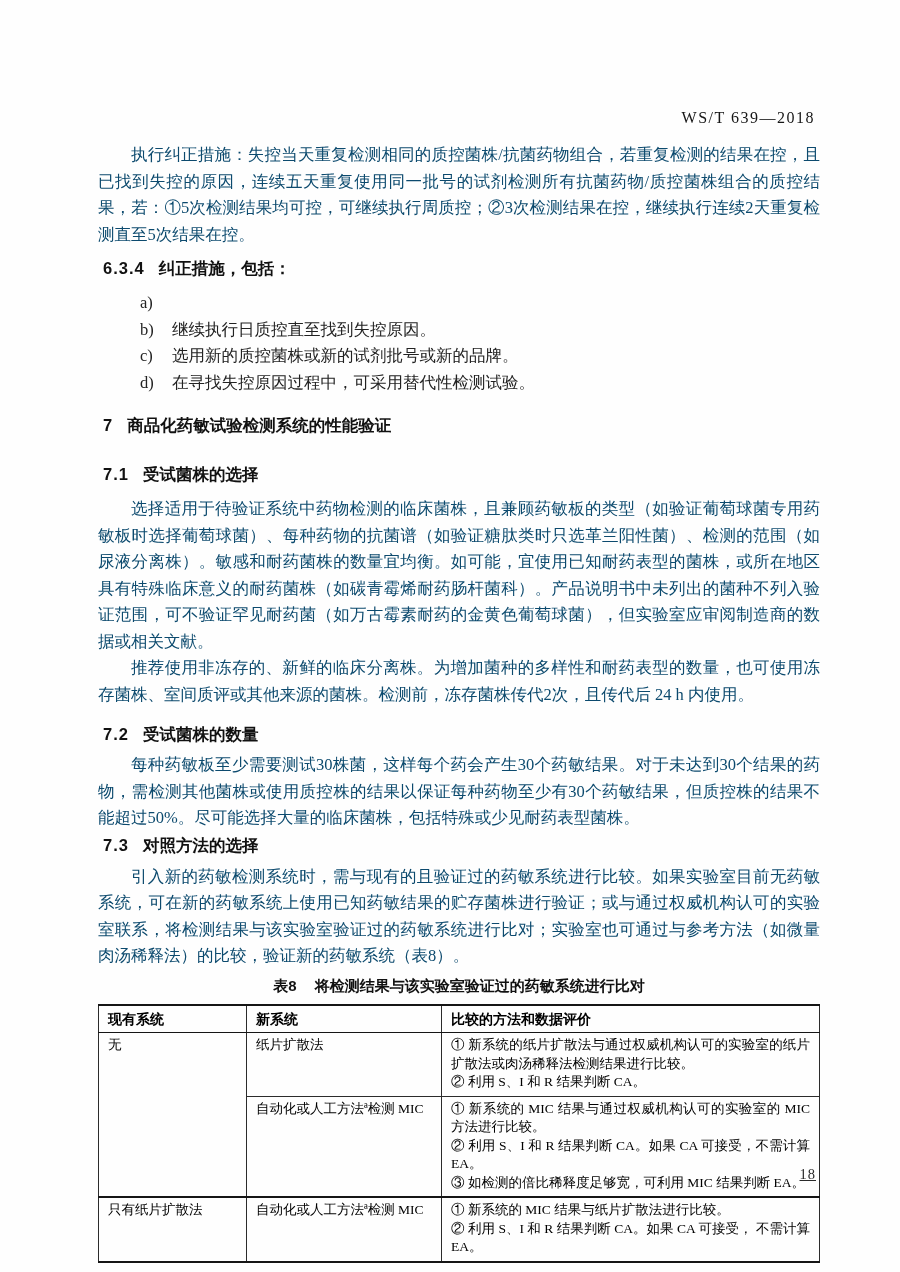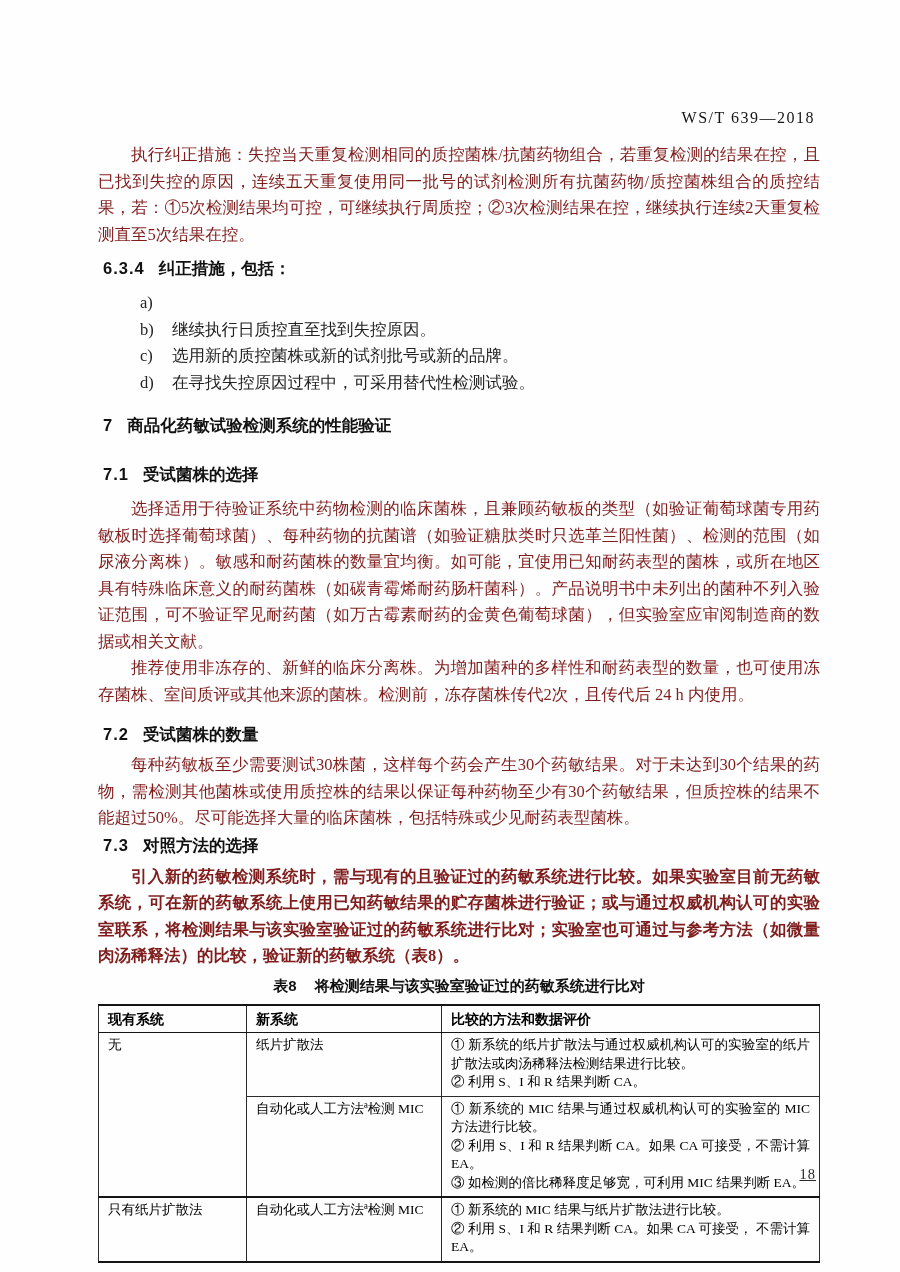--- a/index.html
+++ b/index.html
@@ -15,21 +15,21 @@
   .doc-number {
     position: absolute; top: 109px; right: 85px;
     font-size: 16px; letter-spacing: 1.5px; color: #161616;
     font-family: "Liberation Serif", serif;
   }
 
   .content { position: absolute; left: 98px; top: 142px; width: 722px; }
 
   .para {
     font-size: 16.5px; line-height: 26.5px;
-    text-align: justify; text-indent: 2em; color: #7f1d1d;
+    text-align: justify; text-indent: 2em; color: #0c4a6e;
   }
 
   .heading {
     font-family: "Liberation Sans", "DejaVu Sans", sans-serif;
     font-weight: bold; font-size: 16.5px; line-height: 24px;
     color: #111; padding-left: 5px;
     display: flex; align-items: flex-end;
   }
   .heading .h-num { margin-right: 14px; letter-spacing: 1px; }
 
@@ -40,21 +40,21 @@
   }
   .list-item .marker { width: 32px; margin-left: 42px; flex: 0 0 auto; }
 
   .h-7   { margin-top: 17px; }
   .h-71  { margin-top: 25px; }
   .p-71a { margin-top: 10px; }
   .p-71b { margin-top: 0; }
   .h-72  { margin-top: 14px; }
   .p-72  { margin-top: 6px; }
   .h-73  { margin-top: 1px; }
-  .p-73  { margin-top: 7px; font-weight: bold; }
+  .p-73  { margin-top: 7px; }
 
   .table-caption {
     margin-top: 6px; text-align: center;
     font-family: "Liberation Sans", "DejaVu Sans", sans-serif;
     font-weight: bold; font-size: 15px; color: #111; line-height: 20px;
   }
   .table-caption .cap-label { margin-right: 14px; }
 
   table.t8 {
     margin-top: 8px; width: 722px;

